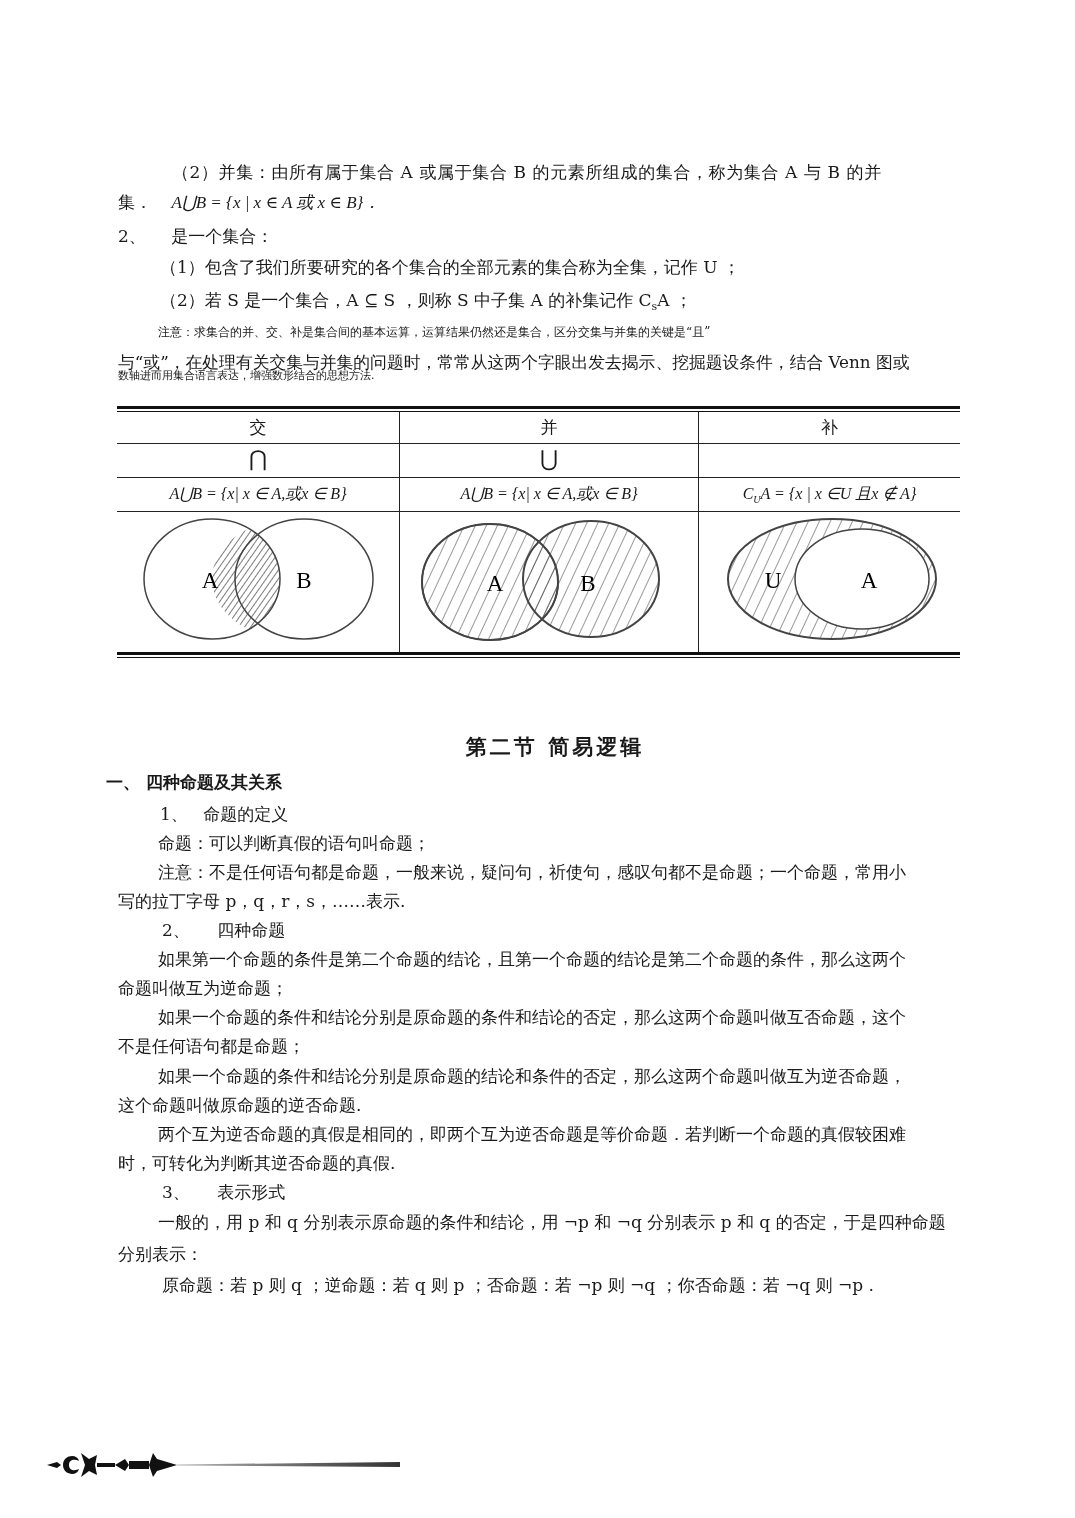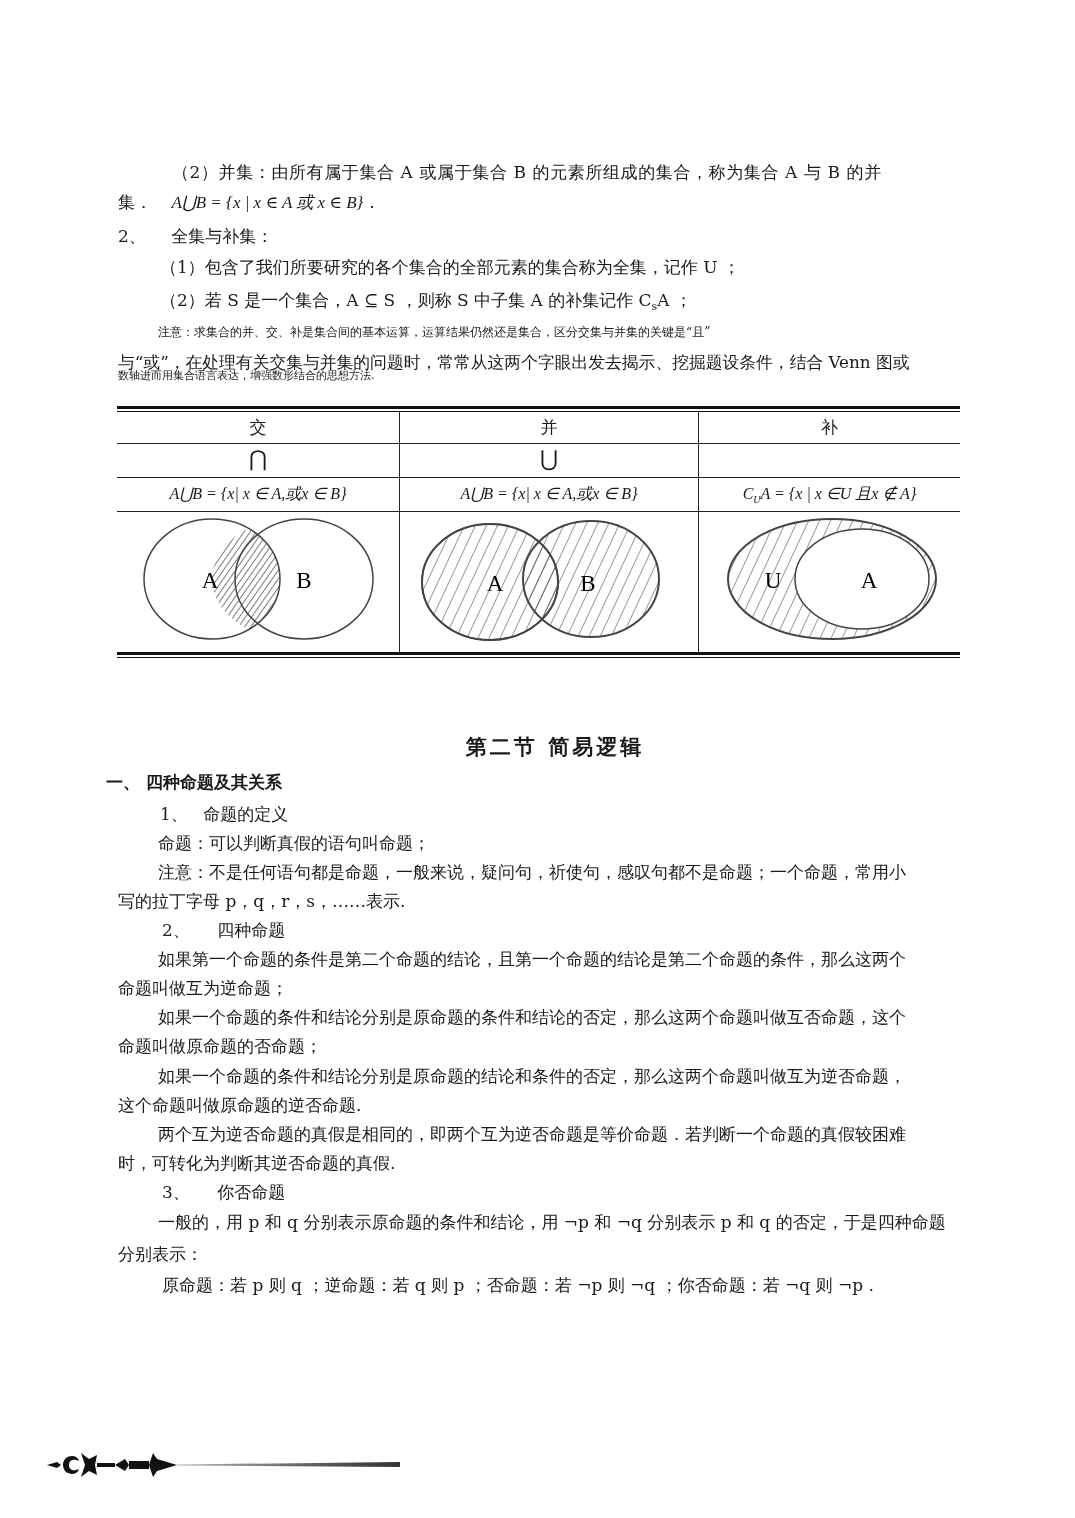--- a/index.html
+++ b/index.html
@@ -30,21 +30,21 @@
 <body>
 
 <div class="line" style="left:172px; top:160px; font-size:17px; letter-spacing:0.6px;">（2）并集：由所有属于集合 A 或属于集合 B 的元素所组成的集合，称为集合 A 与 B 的并</div>
 <div class="line" style="left:118px; top:190px;">
   <span>集．</span>
   <span class="math" style="margin-left:14px;">A⋃B = {x | x ∈ A 或 x ∈ B}．</span>
 </div>
 
 <div class="line" style="left:118px; top:224px;">
   <span>2、</span>
-  <span style="margin-left:20px;">全集与补集：</span>
+  <span style="margin-left:20px;">是一个集合：</span>
 </div>
 <div class="line" style="left:160px; top:255px;text-align:right;">（1）包含了我们所要研究的各个集合的全部元素的集合称为全集，记作 U ；</div>
 <div class="line" style="left:160px; top:288px;">
   <span>（2）若 S 是一个集合，A ⊆ S ，则称 S 中子集 A 的补集记作 C</span><sub style="font-size:11px;">s</sub><span>A ；</span>
 </div>
 
 <div class="line" style="left:158px; top:320px; font-size:12px;">注意：求集合的并、交、补是集合间的基本运算，运算结果仍然还是集合，区分交集与并集的关键是“且”</div>
 <div class="line" style="left:118px; top:350px; font-size:16.8px;">与“或”，在处理有关交集与并集的问题时，常常从这两个字眼出发去揭示、挖掘题设条件，结合 Venn 图或</div>
 <div class="line" style="left:118px; top:364px; font-size:11px;">数轴进而用集合语言表达，增强数形结合的思想方法.</div>
 
@@ -125,29 +125,29 @@
 <div class="line" style="left:158px; top:860px;">注意：不是任何语句都是命题，一般来说，疑问句，祈使句，感叹句都不是命题；一个命题，常用小</div>
 <div class="line" style="left:118px; top:889px;">写的拉丁字母 p，q，r，s，……表示.</div>
 
 <div class="line" style="left:162px; top:918px;">
   <span>2、</span>
   <span style="margin-left:22px;">四种命题</span>
 </div>
 <div class="line" style="left:158px; top:947px;">如果第一个命题的条件是第二个命题的结论，且第一个命题的结论是第二个命题的条件，那么这两个</div>
 <div class="line" style="left:118px; top:976px;">命题叫做互为逆命题；</div>
 <div class="line" style="left:158px; top:1005px;">如果一个命题的条件和结论分别是原命题的条件和结论的否定，那么这两个命题叫做互否命题，这个</div>
-<div class="line" style="left:118px; top:1034px;">命题叫做原命题的否命题；</div>
+<div class="line" style="left:118px; top:1034px;">不是任何语句都是命题；</div>
 <div class="line" style="left:158px; top:1064px;">如果一个命题的条件和结论分别是原命题的结论和条件的否定，那么这两个命题叫做互为逆否命题，</div>
 <div class="line" style="left:118px; top:1093px;">这个命题叫做原命题的逆否命题.</div>
 <div class="line" style="left:158px; top:1122px;">两个互为逆否命题的真假是相同的，即两个互为逆否命题是等价命题．若判断一个命题的真假较困难</div>
 <div class="line" style="left:118px; top:1151px;">时，可转化为判断其逆否命题的真假.</div>
 
 <div class="line" style="left:162px; top:1180px;">
   <span>3、</span>
-  <span style="margin-left:22px;">你否命题</span>
+  <span style="margin-left:22px;">表示形式</span>
 </div>
 <div class="line" style="left:158px; top:1210px;">一般的，用 p 和 q 分别表示原命题的条件和结论，用 ¬p 和 ¬q 分别表示 p 和 q 的否定，于是四种命题</div>
 <div class="line" style="left:118px; top:1242px;">分别表示：</div>
 <div class="line" style="left:162px; top:1273px;">原命题：若 p 则 q ；逆命题：若 q 则 p ；否命题：若 ¬p 则 ¬q ；你否命题：若 ¬q 则 ¬p .</div>
 
 <svg style="position:absolute; left:45px; top:1445px;" width="360" height="40" viewBox="0 0 360 40">
   <path d="M2 20 L12 17 L16 20 L12 23 Z" fill="#111"></path>
   <path d="M18 20 C18 10, 32 8, 34 16 C30 14, 24 14, 24 20 C24 26, 30 26, 34 24 C32 32, 18 30, 18 20 Z" fill="#111"></path>
   <circle cx="22" cy="20" r="2" fill="#111"></circle>
   <path d="M36 8 L44 14 L52 10 L50 20 L52 30 L44 26 L36 32 L40 20 Z" fill="#111"></path>

